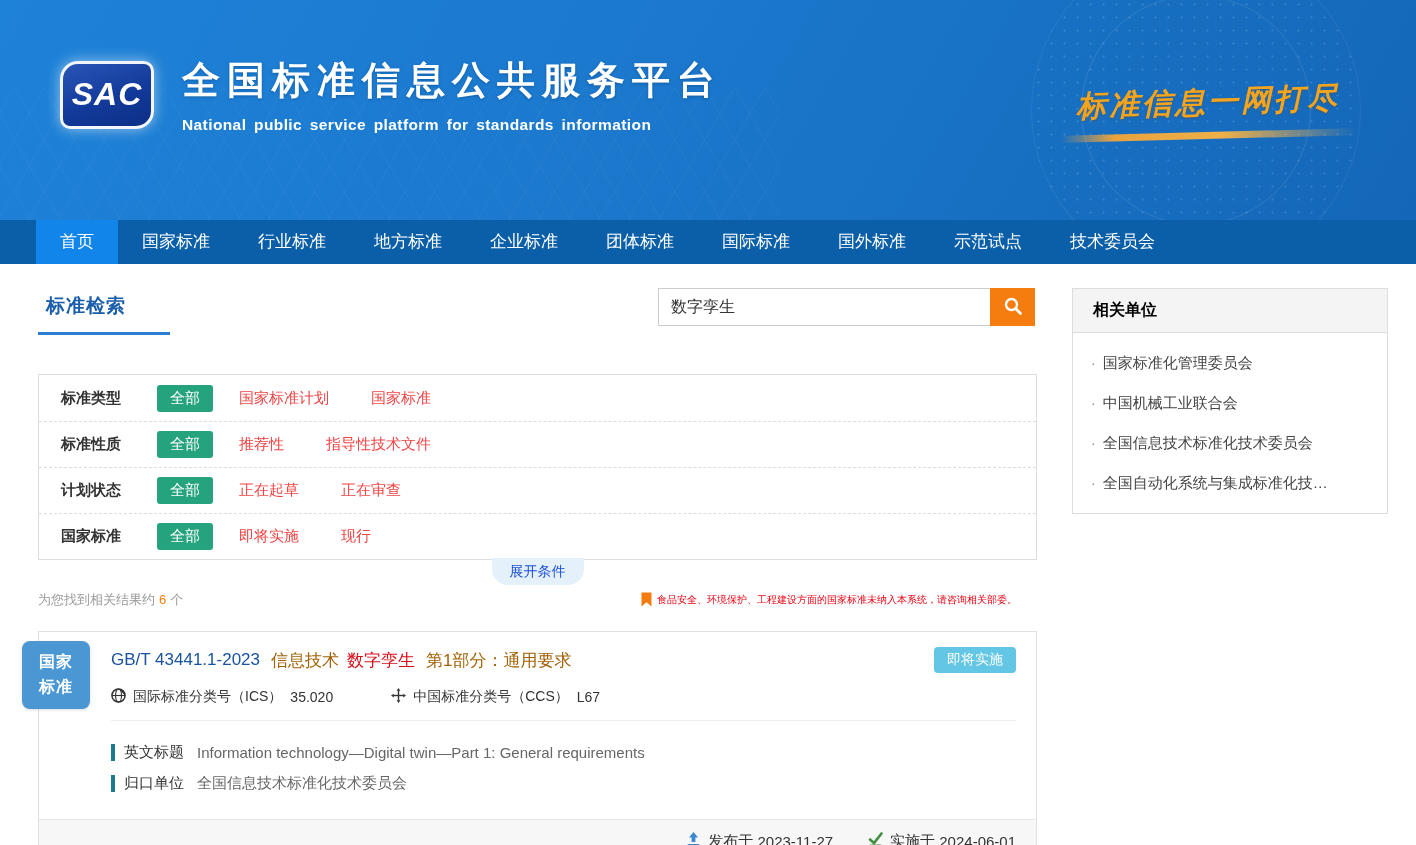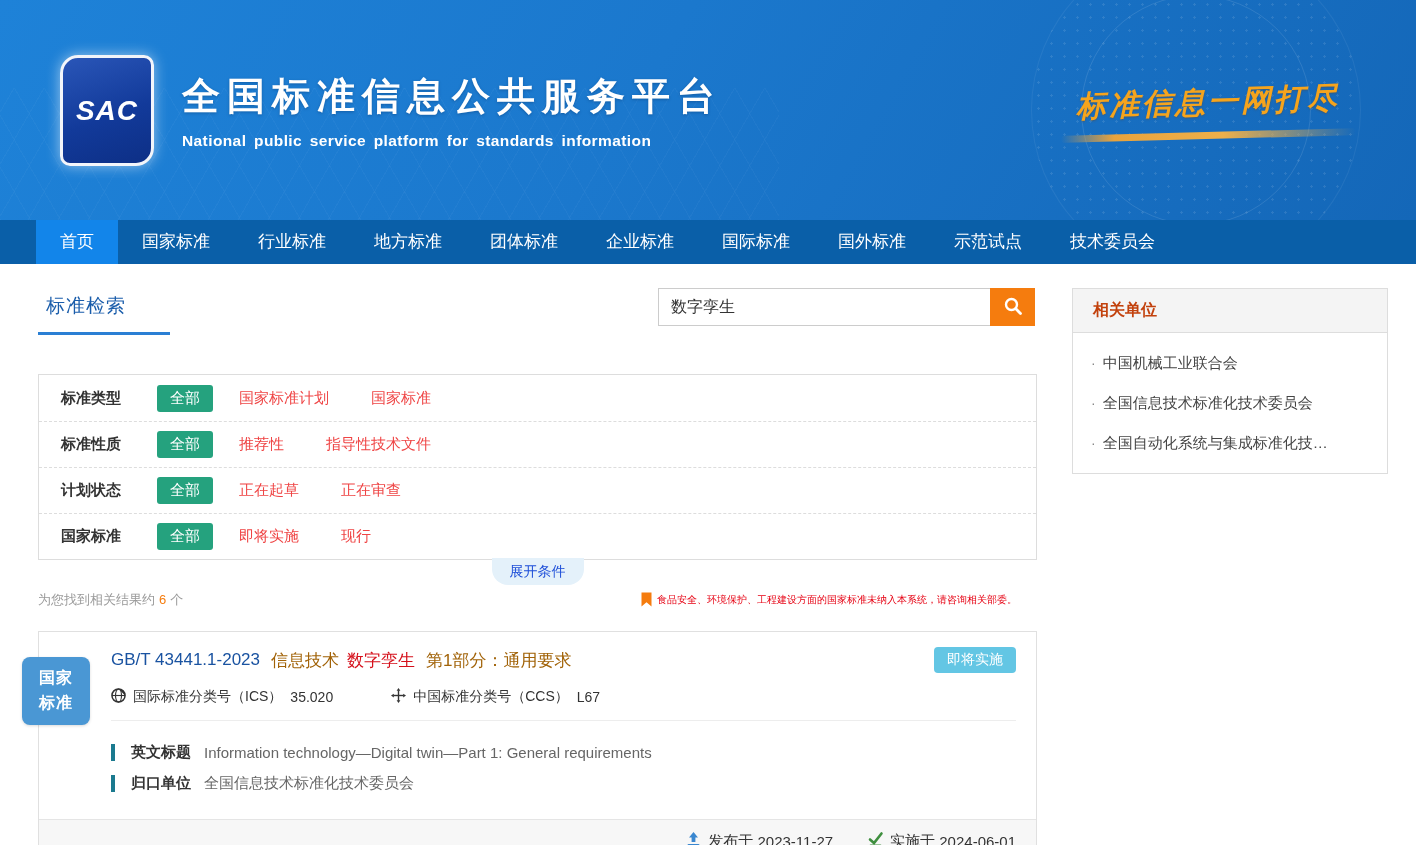--- a/index.html
+++ b/index.html
@@ -15,25 +15,25 @@
     background:radial-gradient(rgba(255,255,255,.30) 1.2px, transparent 1.4px);
     background-size:13px 13px; opacity:.35; }
   .hdr-globe2 { position:absolute; right:105px; top:-5px; width:230px; height:230px;
     border-radius:50%; border:1px solid rgba(255,255,255,.22); opacity:.5; }
   .hdr-mesh { position:absolute; left:0; bottom:0; width:55%; height:60%;
     background:
       repeating-linear-gradient(60deg, rgba(255,255,255,.05) 0 1px, transparent 1px 26px),
       repeating-linear-gradient(-60deg, rgba(255,255,255,.05) 0 1px, transparent 1px 26px);
     opacity:.6; }
   .brand { position:absolute; left:60px; top:55px; display:flex; align-items:center; }
-  .brand-logo { width:94px; height:111px; border-radius:18px 10px 18px 10px;
+  .brand-logo { width:94px; height:68px; border-radius:18px 10px 18px 10px;
     background:linear-gradient(160deg,#2a56b8 0%,#123a9a 55%,#0d2f86 100%);
     border:3px solid rgba(255,255,255,.95); box-shadow:0 0 14px rgba(255,255,255,.55);
     display:flex; align-items:center; justify-content:center;
-    color:#fff; font-style:italic; font-weight:900; font-size:28px; letter-spacing:1px; }
+    color:#fff; font-style:italic; font-weight:900; font-size:32px; letter-spacing:1px; }
   .brand-text { margin-left:28px; color:#fff; }
   .brand-cn { font-size:38px; font-weight:700; letter-spacing:7px;
     text-shadow:0 1px 3px rgba(0,40,90,.35); }
   .brand-en { margin-top:10px; font-size:15.5px; font-weight:700; letter-spacing:.4px;
     word-spacing:3px; }
   .slogan-wrap { position:absolute; right:58px; top:82px; width:300px; text-align:center; }
   .slogan { color:#f5a41d; font-size:30px; font-weight:900; font-style:italic;
     letter-spacing:3px; text-shadow:0 1px 2px rgba(120,60,0,.35);
     transform:rotate(-2deg); white-space:nowrap; }
   .slogan-line { margin:9px auto 0; width:295px; height:7px; border-radius:4px;
@@ -46,21 +46,21 @@
     cursor:pointer; white-space:nowrap; }
   .nav-item.active { background:#1285ea; }
 
   
   .content { display:flex; padding:24px 28px 0 38px; }
   .left-col { width:999px; position:relative; }
   .right-col { width:316px; margin-left:35px; }
 
   
   .search-row { position:relative; height:62px; }
-  .section-title { display:inline-block; color:#1a5dab; font-size:19px; font-weight:400;
+  .section-title { display:inline-block; color:#1a5dab; font-size:19px; font-weight:700;
     letter-spacing:1px; padding:5px 44px 13px 8px; border-bottom:3px solid #2a7fd4; }
   .search-group { position:absolute; right:2px; top:0; display:flex; }
   .search-input { width:332px; height:38px; border:1px solid #ccc; border-right:none;
     font-size:16px; padding:0 12px; color:#333; outline:none;
     font-family:"Liberation Sans","DejaVu Sans",sans-serif; }
   .search-btn { width:45px; height:38px; background:#f57c0e; border:none; cursor:pointer;
     display:flex; align-items:center; justify-content:center; }
 
   
   .filter-box { margin-top:24px; border:1px solid #ddd; background:#fff; }
@@ -79,50 +79,50 @@
   .results-row { display:flex; justify-content:space-between; align-items:center;
     margin-top:6px; }
   .results-count { font-size:13px; color:#999; }
   .results-count .num { color:#f57c0e; margin:0 4px; }
   .results-notice { display:flex; align-items:center; font-size:10px; color:#e60012;
     padding-right:20px;padding-left:16px; }
   .results-notice svg { margin-right:5px; }
 
   
   .result-card { position:relative; margin-top:22px; border:1px solid #e0e0e0; }
-  .card-badge { position:absolute; left:-17px; top:25px; width:68px; height:68px;
+  .card-badge { position:absolute; left:-17px; top:9px; width:68px; height:68px;
     background:#4a97d4; border-radius:8px; color:#fff; font-size:16px; font-weight:700;
     display:flex; flex-direction:column; align-items:center; justify-content:center;
     line-height:1.55; letter-spacing:1px; box-shadow:0 1px 3px rgba(0,0,0,.15); }
   .card-head { padding:15px 20px 0 72px; }
   .title-line { display:flex; align-items:center; }
   .std-code { font-size:17px; font-weight:400; color:#1a53a1; cursor:pointer; }
   .std-part { font-size:17px; color:#a16207; margin-left:11px; cursor:pointer; }
   .std-hl { font-size:17px; color:#d50f1a; margin-left:8px; cursor:pointer; }
   .status-badge { margin-left:auto; background:#63c6e4; color:#fff; font-size:14px;
     padding:4px 13px; border-radius:4px; }
   .meta-line { display:flex; align-items:center; margin-top:15px; font-size:14px; color:#333; }
   .meta-line svg { margin-right:7px; }
   .meta-label { margin-right:8px; }
   .meta-gap { width:58px; }
   .head-divider { margin-top:14px; border-top:1px solid #ededed; }
   .card-fields { padding:10px 20px 14px 72px; }
   .field-row { display:flex; align-items:center; margin:12px 0; }
   .field-bar { width:4px; height:17px; background:#1b7a8f; }
-  .field-label { font-size:15px; font-weight:700; color:#333; margin:0 13px 0 16px; }
+  .field-label { font-size:15px; font-weight:400; color:#333; margin:0 13px 0 9px; }
   .field-value { font-size:15px; color:#666; }
   .card-footer { background:#f7f7f7; border-top:1px solid #e5e5e5; padding:11px 20px;
     display:flex; justify-content:flex-end; align-items:center; font-size:15px; color:#333; }
   .card-footer svg { margin-right:6px; }
   .foot-gap { width:34px; }
 
   
   .panel { border:1px solid #ddd; }
   .panel-head { background:#f4f4f4; border-bottom:1px solid #ddd; padding:11px 20px;
-    font-size:16px; font-weight:700; color:#c2410c; }
+    font-size:16px; font-weight:700; color:#000000; }
   .panel-list { padding:6px 18px 14px; }
   .panel-item { padding:15px 0 6px; font-size:15px; color:#444; white-space:nowrap;
     overflow:hidden; cursor:pointer; }
   .panel-item .dot { color:#888; margin-right:7px; font-size:14px; }
 </style>
 </head>
 <body>
 
 <div class="site-header">
   <div class="hdr-globe"></div>
@@ -139,22 +139,22 @@
     <div class="slogan">标准信息一网打尽</div>
     <div class="slogan-line"></div>
   </div>
 </div>
 
 <div class="main-nav">
   <div class="nav-item active">首页</div>
   <div class="nav-item">国家标准</div>
   <div class="nav-item">行业标准</div>
   <div class="nav-item">地方标准</div>
+  <div class="nav-item">企业标准</div>
   <div class="nav-item">团体标准</div>
-  <div class="nav-item">企业标准</div>
   <div class="nav-item">国际标准</div>
   <div class="nav-item">国外标准</div>
   <div class="nav-item">示范试点</div>
   <div class="nav-item">技术委员会</div>
 </div>
 
 <div class="content">
 
   <div class="left-col">
 
@@ -288,20 +288,21 @@
         <span>2024-06-01</span>
       </div>
     </div>
 
   </div>
 
   <div class="right-col">
     <div class="panel">
       <div class="panel-head">相关单位</div>
       <div class="panel-list">
+        <div class="panel-item"><span class="dot">·</span><span>国家标准化管理委员会</span></div>
         <div class="panel-item"><span class="dot">·</span><span>中国机械工业联合会</span></div>
         <div class="panel-item"><span class="dot">·</span><span>全国信息技术标准化技术委员会</span></div>
         <div class="panel-item"><span class="dot">·</span><span>全国自动化系统与集成标准化技…</span></div>
       </div>
     </div>
   </div>
 
 </div>
 
 </body></html>

